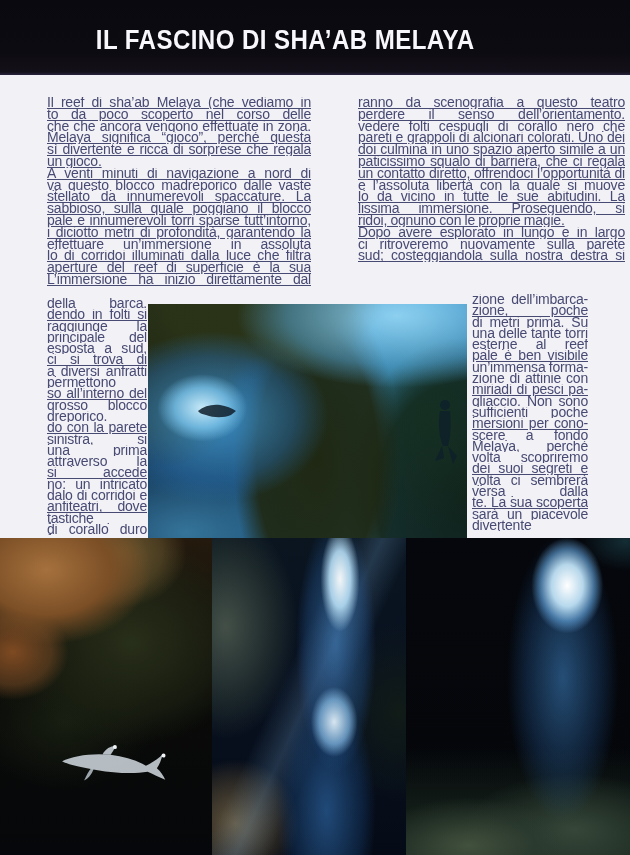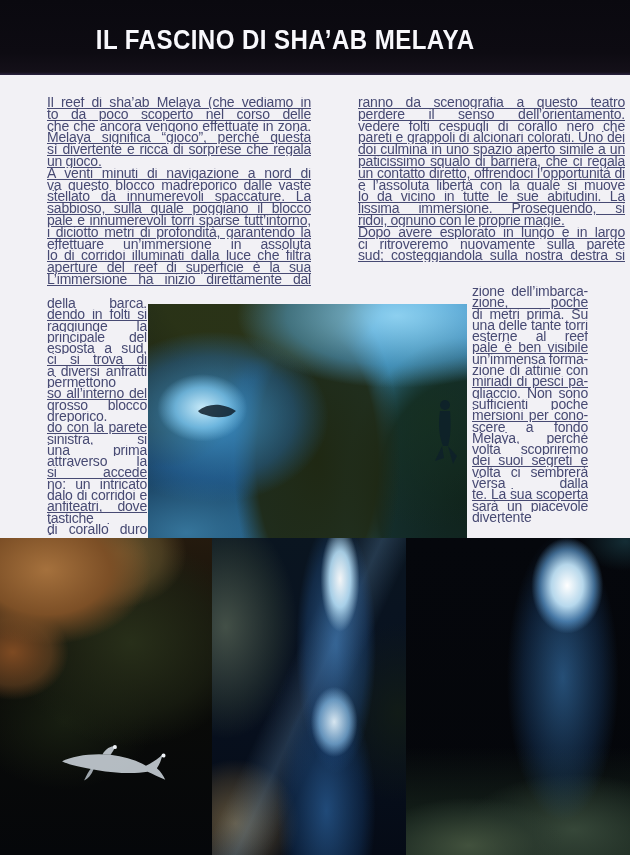--- a/index.html
+++ b/index.html
@@ -142,21 +142,21 @@
       <div class="line j">una prima apertura</div>
       <div class="line j">attraverso la quale</div>
       <div class="line j">si accede all’inter-</div>
       <div class="line j">no: un intricato de-</div>
       <div class="line j">dalo di corridoi e</div>
       <div class="line j">anfiteatri, dove fan-</div>
       <div class="line j">tastiche formazioni</div>
       <div class="line j">di corallo duro fa-</div>
     </div>
 
-  <div class="col narrow" style="left:472px; top:286px; width:116px;">
+  <div class="col narrow" style="left:472px; top:294px; width:116px;">
       <div class="line j">zione dell’imbarca-</div>
       <div class="line j">zione, poche decine</div>
       <div class="line j">di metri prima. Su</div>
       <div class="line j">una delle tante torri</div>
       <div class="line j">esterne al reef princi-</div>
       <div class="line j">pale è ben visibile</div>
       <div class="line j">un’immensa forma-</div>
       <div class="line j">zione di attinie con</div>
       <div class="line j">miriadi di pesci pa-</div>
       <div class="line j">gliaccio. Non sono</div>

